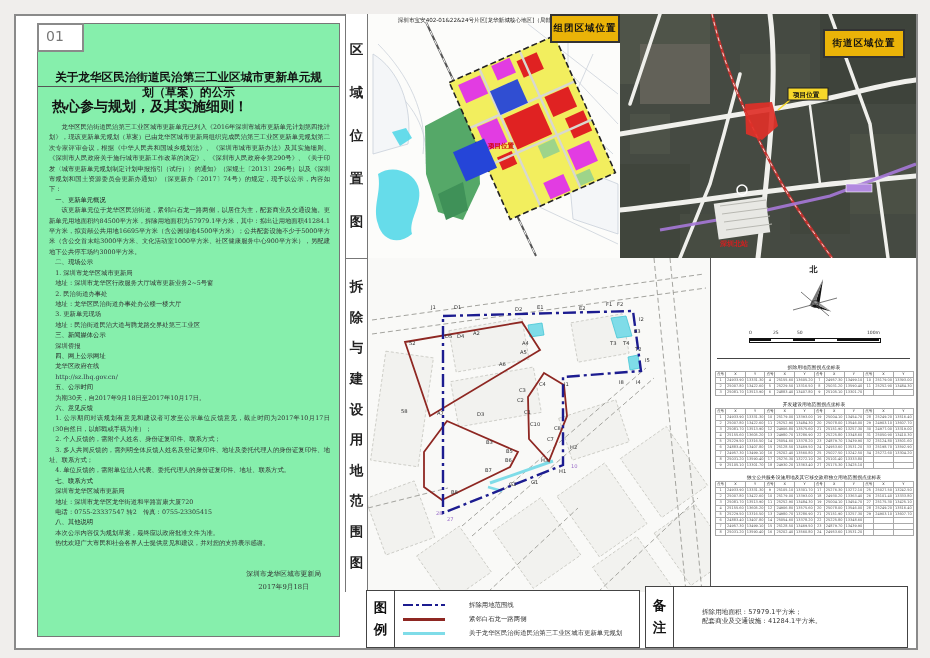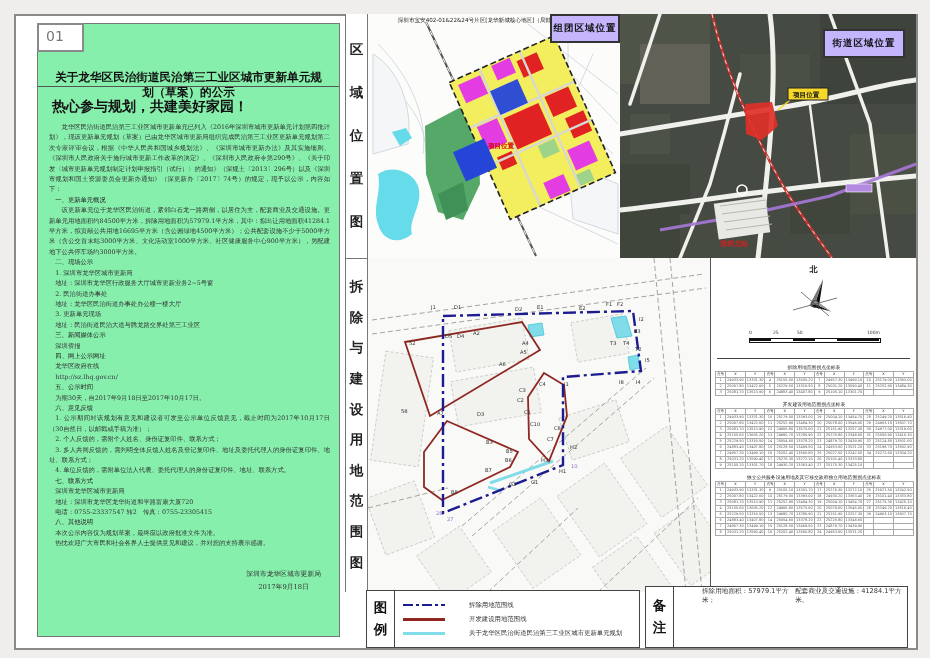--- a/index.html
+++ b/index.html
@@ -24,21 +24,21 @@
   .b-h{text-indent:1em;color:#222}
   .b-l{text-indent:1em}
   .b-u{text-indent:1em;color:#334;text-decoration:none}
   .doc-sign{position:absolute;right:18px;bottom:42px;font-size:6.8px;line-height:13px;
             text-align:center;color:#333}
 
   
   .vstrip{border-left:1px solid #777;border-right:1px solid #777;background:#fff;
           display:flex;flex-direction:column;align-items:center;justify-content:space-around;
           font-weight:bold;font-size:13.5px;color:#222;padding:14px 0;box-sizing:border-box}
-  .corner{border:2px solid #333;background:#c4b5fd;font-weight:bold;font-size:9.5px;color:#111;
+  .corner{border:2px solid #333;background:#eab308;font-weight:bold;font-size:9.5px;color:#111;
           display:flex;align-items:center;justify-content:center;letter-spacing:1px;z-index:5}
 
   
   .regionmap{left:368px;top:14px;width:252px;height:244px;background:#fcfcfa;overflow:hidden;
              border-right:1px solid #888}
   .regionmap .hdr{position:absolute;left:4px;right:4px;top:3px;font-size:5.6px;color:#222;
                   text-align:center;z-index:4}
   .streetmap{left:620px;top:14px;width:296px;height:244px;background:#454a42;overflow:hidden}
   .hline{background:#777;height:1px}
 
@@ -65,35 +65,35 @@
   .legendbox{left:366px;top:590px;width:274px;height:58px;border:1.5px solid #444;background:#fff;
              display:flex;box-sizing:border-box}
   .legend-side,.remarks-side{width:27px;border-right:1.5px solid #444;display:flex;flex-direction:column;
              align-items:center;justify-content:center;gap:4px;font-weight:bold;font-size:13.5px;color:#111}
   .lg-items{flex:1;display:flex;flex-direction:column;justify-content:center;gap:5px;padding:4px 8px}
   .lg-row{display:flex;align-items:center;gap:24px}
   .sw{width:42px;height:3px;flex:none}
   .lg-label{font-size:6.4px;color:#333}
   .remarksbox{left:645px;top:586px;width:263px;height:62px;border:1.5px solid #444;background:#fff;
               display:flex;box-sizing:border-box}
-  .rm-lines{flex:1;display:flex;justify-content:center;padding-left:28px}
+  .rm-lines{flex:1;display:flex;flex-direction:column;justify-content:center;padding-left:28px}
   .rm-line{font-size:6.6px;color:#333}
 </style>
 </head>
 <body>
 
 <div class="abs frame"></div>
 
 <div class="abs doc">
   <div class="numbox">
     <span>01</span>
   </div>
   <h1 class="doc-title">关于龙华区民治街道民治第三工业区城市更新单元规划（草案）的公示</h1>
   <div class="doc-rule"></div>
-  <h2 class="doc-headline">热心参与规划，共建美好家园！</h2>
+  <h2 class="doc-headline">热心参与规划，及其实施细则！</h2>
   <div class="doc-body" id="doc-body">
       <div class="b-p">龙华区民治街道民治第三工业区城市更新单元已列入《2016年深圳市城市更新单元计划第四批计划》，现该更新单元规划（草案）已由龙华区城市更新局组织完成民治第三工业区更新单元规划第二次专家评审会议，根据《中华人民共和国城乡规划法》、《深圳市城市更新办法》及其实施细则、《深圳市人民政府关于施行城市更新工作改革的决定》、《深圳市人民政府令第290号》、《关于印发〈城市更新单元规划制定计划申报指引（试行）〉的通知》（深规土〔2013〕296号）以及《深圳市规划和国土资源委员会更新办通知》（深更新办〔2017〕74号）的规定，现予以公示，内容如下：</div>
       <div class="b-h">一、更新单元概况</div>
       <div class="b-p">该更新单元位于龙华区民治街道，紧邻白石龙一路两侧，以居住为主，配套商业及交通设施。更新单元用地面积约84500平方米，拆除用地面积为57979.1平方米，其中：拟出让用地面积41284.1平方米，拟贡献公共用地16695平方米（含公园绿地4500平方米）；公共配套设施不少于5000平方米（含公交首末站3000平方米、文化活动室1000平方米、社区健康服务中心900平方米），另配建地下公共停车场约3000平方米。</div>
       <div class="b-h">二、现场公示</div>
       <div class="b-l">1. 深圳市龙华区城市更新局</div>
       <div class="b-l">地址：深圳市龙华区行政服务大厅城市更新业务2~5号窗</div>
       <div class="b-l">2. 民治街道办事处</div>
       <div class="b-l">地址：龙华区民治街道办事处办公楼一楼大厅</div>
       <div class="b-l">3. 更新单元现场</div>
@@ -732,21 +732,21 @@
       <span>图</span>
       <span>例</span>
     </div>
   <div class="lg-items" id="legend-items">
       <div class="lg-row">
         <span class="sw" style="height: 2.5px; background: repeating-linear-gradient(90deg, rgb(28, 28, 144) 0px, rgb(28, 28, 144) 10px, transparent 10px, transparent 13px, rgb(28, 28, 144) 13px, rgb(28, 28, 144) 16px, transparent 16px, transparent 19px);"></span>
         <span class="lg-label">拆除用地范围线</span>
       </div>
       <div class="lg-row">
         <span class="sw" style="background: rgb(142, 39, 34);"></span>
-        <span class="lg-label">开发建设用地范围线</span>
+        <span class="lg-label">紧邻白石龙一路两侧</span>
       </div>
       <div class="lg-row">
         <span class="sw" style="background: rgb(127, 220, 232);"></span>
         <span class="lg-label">关于龙华区民治街道民治第三工业区城市更新单元规划</span>
       </div>
     </div>
 </div>
 
 <div class="abs remarksbox">
   <div class="remarks-side" id="remarks-side">

